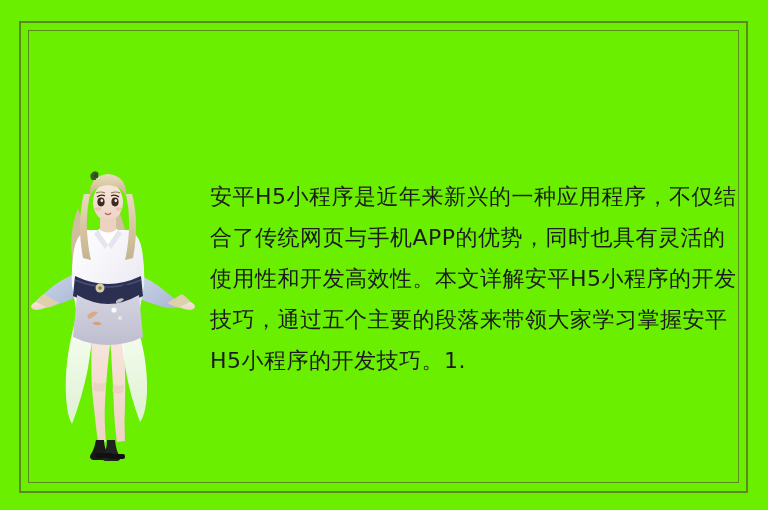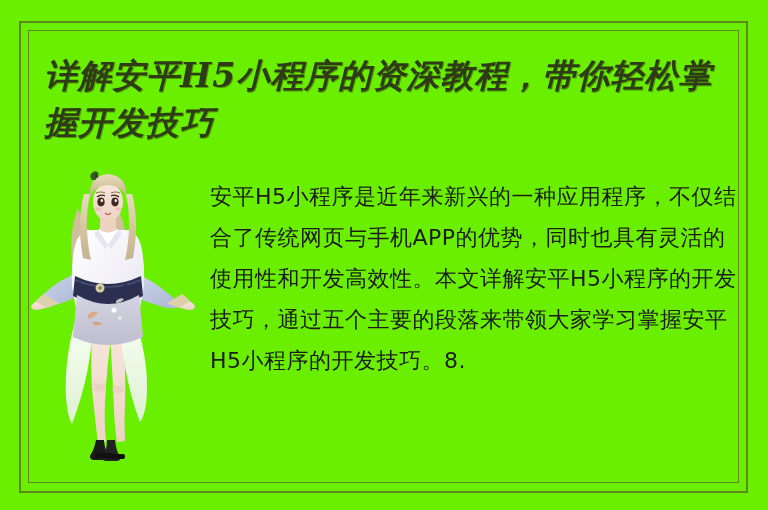--- a/index.html
+++ b/index.html
@@ -83,23 +83,20 @@
   }
 </style>
 </head>
 <body>
 
 <div id="page">
 
   <div class="frame-outer"></div>
   <div class="frame-inner"></div>
 
-  <div class="title-block">
-    <h1 class="title-text">详解安平H5小程序的资深教程，带你轻松掌握开发技巧</h1>
-  </div>
 
   <div class="content">
 
     <div class="figure-wrap">
       <svg width="168" height="315" viewBox="0 0 168 315" xmlns="http://www.w3.org/2000/svg">
         <defs>
           <linearGradient id="hairG" x1="0" y1="0" x2="0" y2="1">
             <stop offset="0%" stop-color="#e8dcc0"></stop>
             <stop offset="55%" stop-color="#d6c49f"></stop>
             <stop offset="100%" stop-color="#c4b392"></stop>
@@ -197,18 +194,18 @@
         <path d="M81 25 q5 -2 9 0" stroke="#8d7a58" stroke-width="1.1" fill="none"></path>
 
         <path d="M75 45 q3 3 6 0" stroke="#c0625c" stroke-width="1.4" fill="none"></path>
 
         <ellipse cx="68" cy="41" rx="3.2" ry="1.8" fill="#eda9a0" opacity=".5"></ellipse>
         <ellipse cx="89" cy="41" rx="3.2" ry="1.8" fill="#eda9a0" opacity=".5"></ellipse>
       </svg>
     </div>
 
     <div class="body-wrap">
-      <p class="body-text">安平H5小程序是近年来新兴的一种应用程序，不仅结合了传统网页与手机APP的优势，同时也具有灵活的使用性和开发高效性。本文详解安平H5小程序的开发技巧，通过五个主要的段落来带领大家学习掌握安平H5小程序的开发技巧。8.</p>
+      <p class="body-text">安平H5小程序是近年来新兴的一种应用程序，不仅结合了传统网页与手机APP的优势，同时也具有灵活的使用性和开发高效性。本文详解安平H5小程序的开发技巧，通过五个主要的段落来带领大家学习掌握安平H5小程序的开发技巧。1.</p>
     </div>
 
   </div>
 
 </div>
 
 </body></html>

